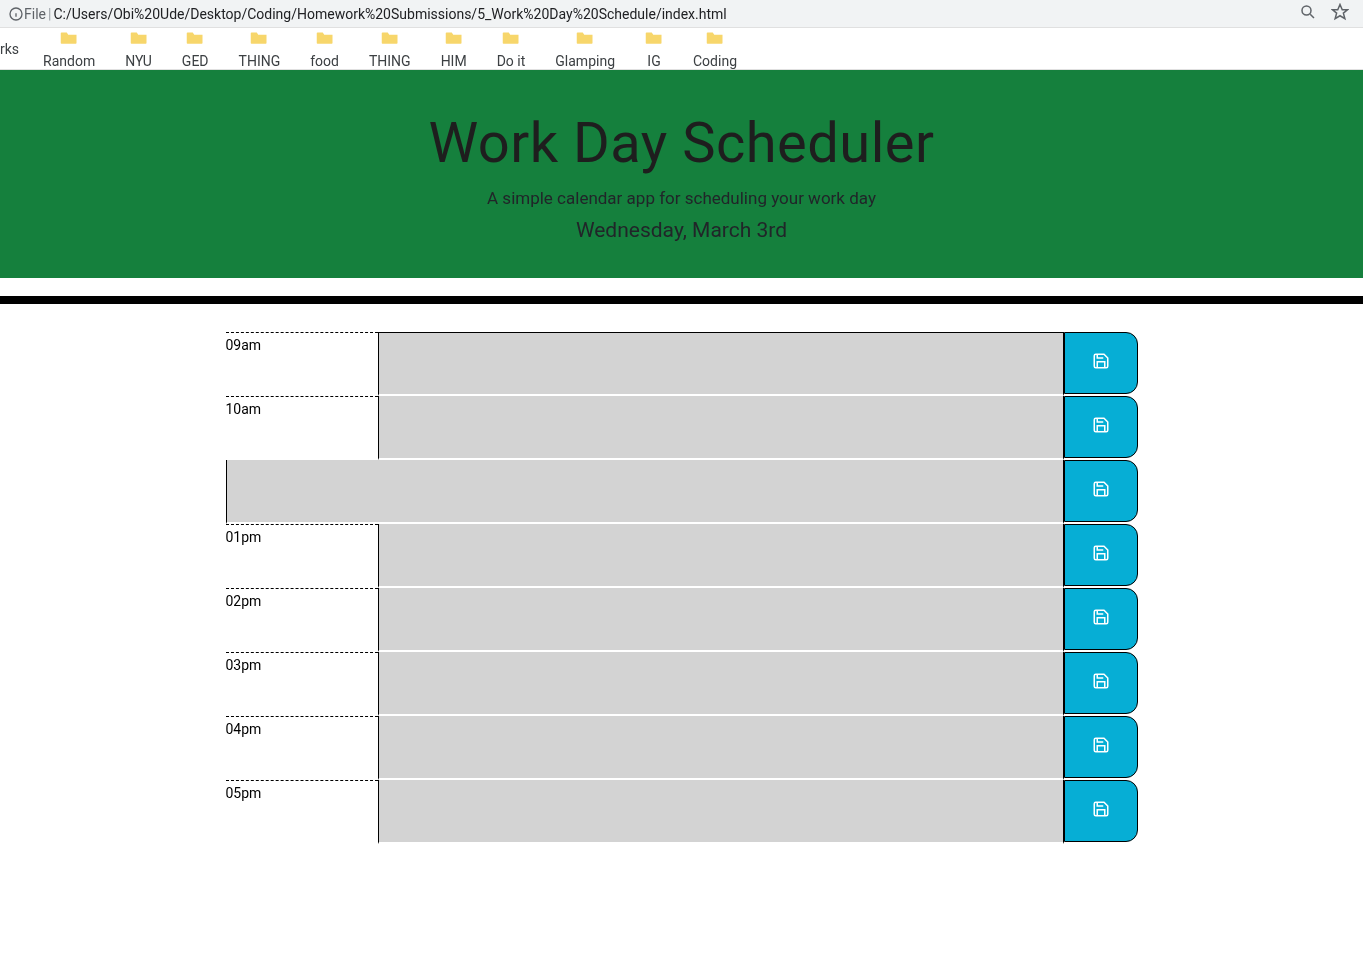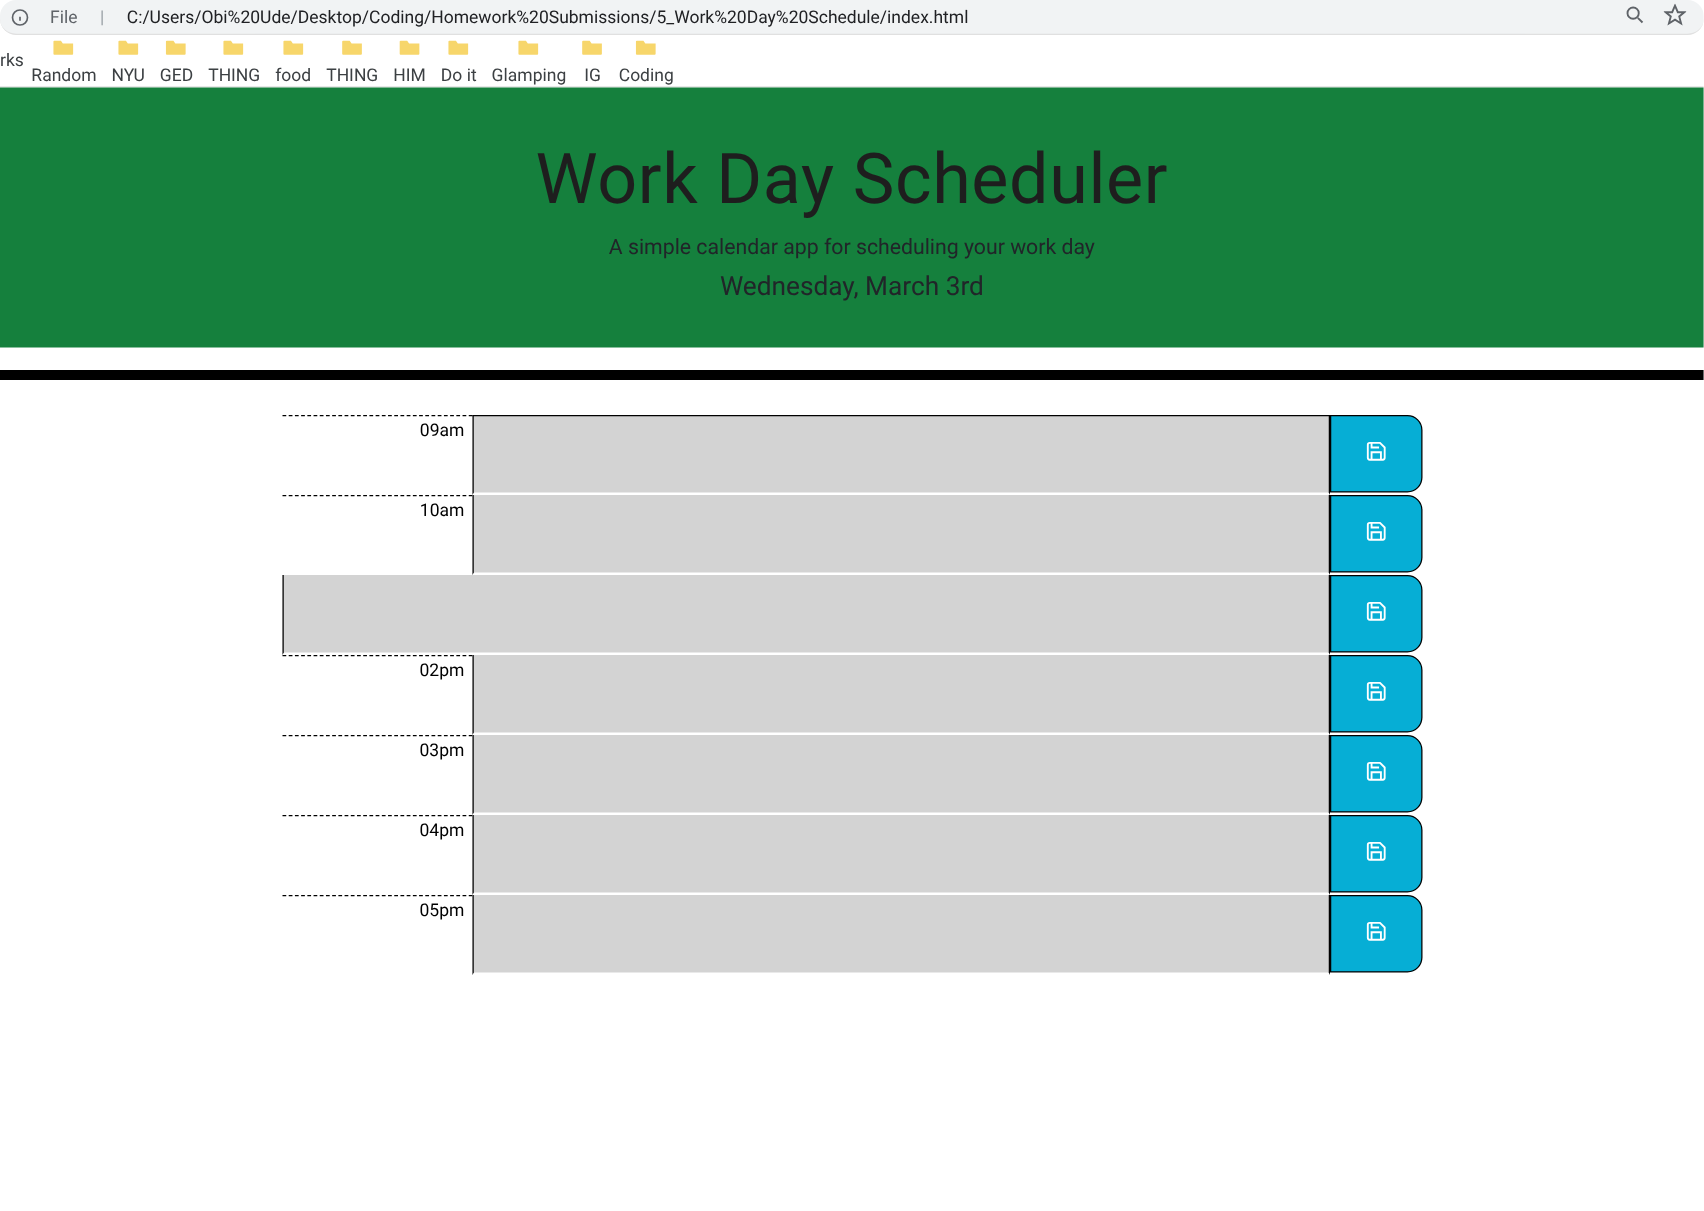--- a/index.html
+++ b/index.html
@@ -9,38 +9,38 @@
       width: 1363px;
     }
 
     
     .browser-bar {
       display: flex;
       align-items: center;
       background: #f1f3f4;
       height: 28px;
       padding: 0 8px;
-      gap: 16px;
+      gap: 0;
       border-bottom: 1px solid #e0e0e0;
-      border-radius: 13px;
     }
     .info-icon { width: 16px; height: 16px; display:flex; align-items:center; justify-content:center; color:#5f6368;}
     .info-icon svg { width:16px; height:16px; }
     .file-label { color:#5f6368; font-size:14px; }
     .sep { color:#9aa0a6; font-size:14px; margin:0 2px;}
     .url-text { color:#202124; font-size:14px; flex:1; white-space:nowrap; overflow:hidden;}
     .chrome-right { display:flex; gap:14px; align-items:center; color:#5f6368; padding-right:6px;}
     .chrome-right svg { width:18px; height:18px; }
 
     .bookmarks-bar {
       display:flex;
       align-items:center;
       height: 42px;
       background:#fff;
       border-bottom:1px solid #e0e0e0;
+      gap: 18px;
       padding-left: 0;
       font-size:14px;
       color:#3c4043;
     }
     .bm-cut { padding-left:0; }
     .bm-item { display:flex; align-items:center; gap:8px; padding: 4px 6px; cursor:pointer;flex-direction:column;}
     .folder-icon { width:18px; height:16px; }
     .folder-icon svg { width:18px; height:16px; display:block;}
 
     
@@ -81,21 +81,21 @@
     }
     .time-block {
       display:flex;
       height: 64px;
       border-top: none;
     }
     .hour-col {
       width: 152px;
       border-top: 1px dashed #000;
       padding: 4px 6px 0 0;
-      text-align: right;
+      text-align: left;
       font-size: 14px;
       color:#000;
       background:#fff;
     }
     .desc-col {
       flex:1;
       background:#d3d3d3;
       border-left: 1px solid #000;
       border-bottom: 2px solid #fff;
       border-right: 1px solid #000;
@@ -280,20 +280,31 @@
     <div class="save-col">
       <span><svg viewBox="0 0 24 24" fill="none" stroke="currentColor" stroke-width="2">
             <path d="M19 21H5a2 2 0 0 1-2-2V5a2 2 0 0 1 2-2h11l5 5v11a2 2 0 0 1-2 2z"></path>
             <polyline points="17 21 17 13 7 13 7 21"></polyline>
             <polyline points="7 3 7 8 15 8"></polyline>
           </svg></span>
     </div>
   </div>
 
 
+  <div class="time-block">
+    <div class="hour-col">01pm</div>
+    <div class="desc-col" contenteditable="true" style=""></div>
+    <div class="save-col">
+      <span><svg viewBox="0 0 24 24" fill="none" stroke="currentColor" stroke-width="2">
+            <path d="M19 21H5a2 2 0 0 1-2-2V5a2 2 0 0 1 2-2h11l5 5v11a2 2 0 0 1-2 2z"></path>
+            <polyline points="17 21 17 13 7 13 7 21"></polyline>
+            <polyline points="7 3 7 8 15 8"></polyline>
+          </svg></span>
+    </div>
+  </div>
 
   <div class="time-block">
     <div class="hour-col">02pm</div>
     <div class="desc-col" contenteditable="true" style=""></div>
     <div class="save-col">
       <span><svg viewBox="0 0 24 24" fill="none" stroke="currentColor" stroke-width="2">
             <path d="M19 21H5a2 2 0 0 1-2-2V5a2 2 0 0 1 2-2h11l5 5v11a2 2 0 0 1-2 2z"></path>
             <polyline points="17 21 17 13 7 13 7 21"></polyline>
             <polyline points="7 3 7 8 15 8"></polyline>
           </svg></span>

